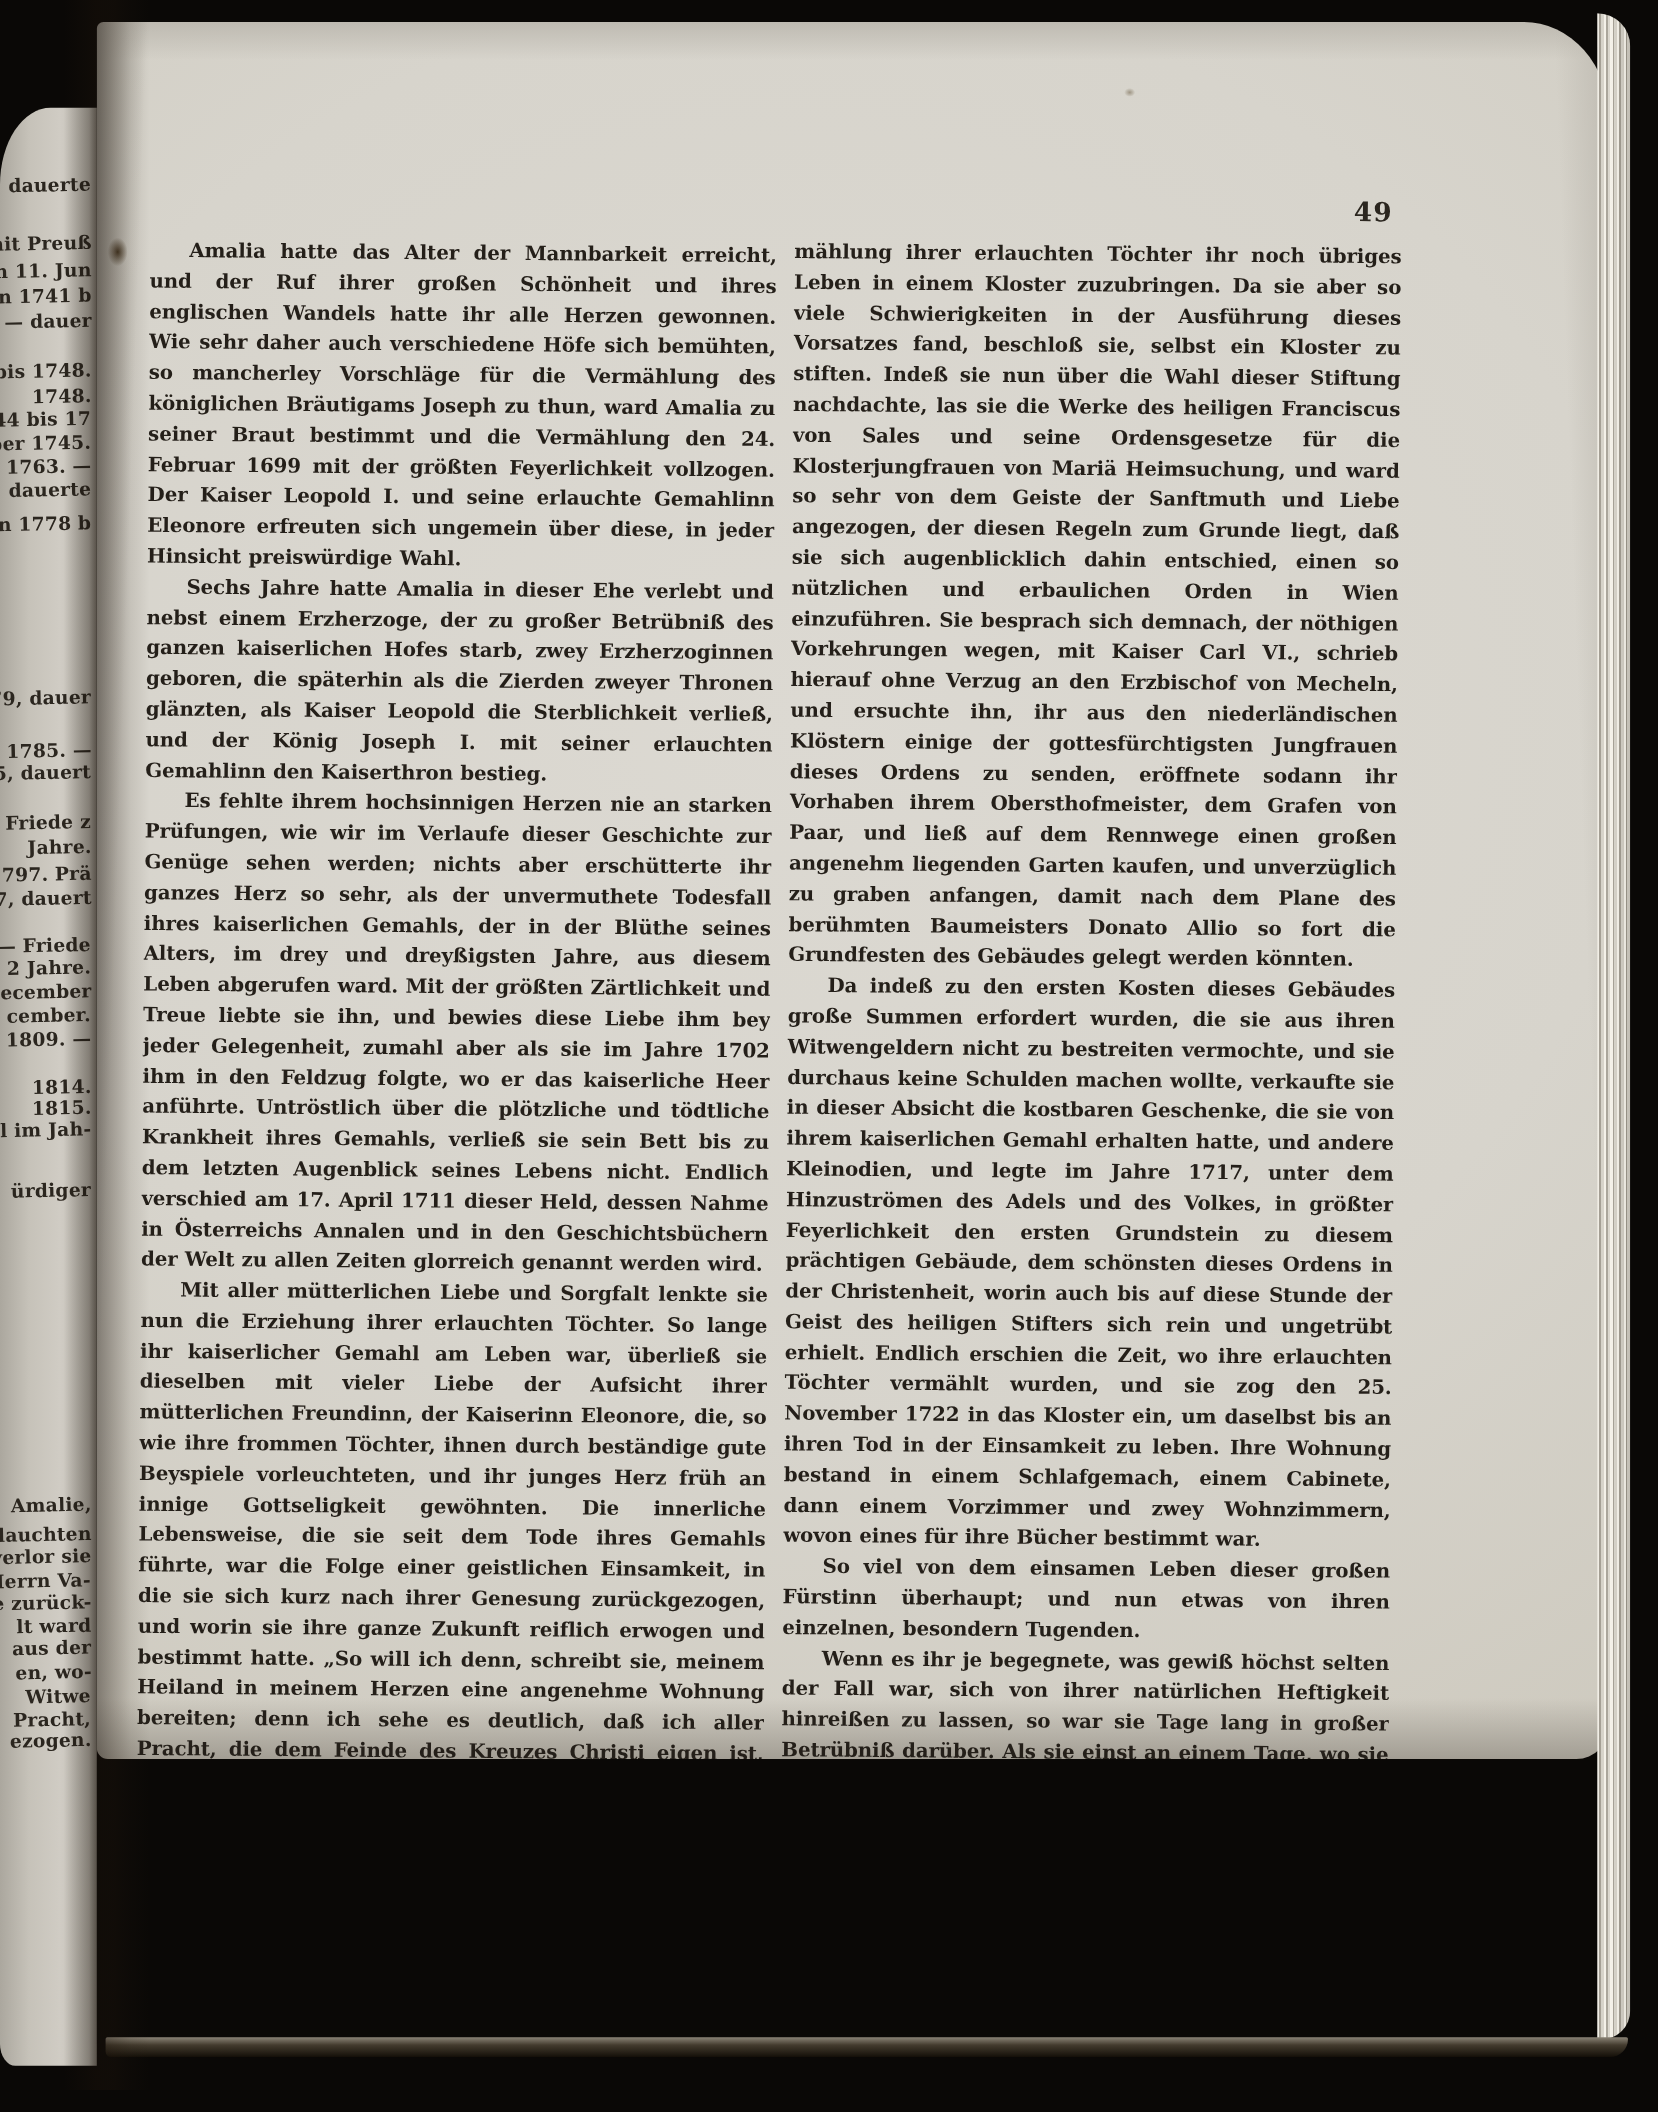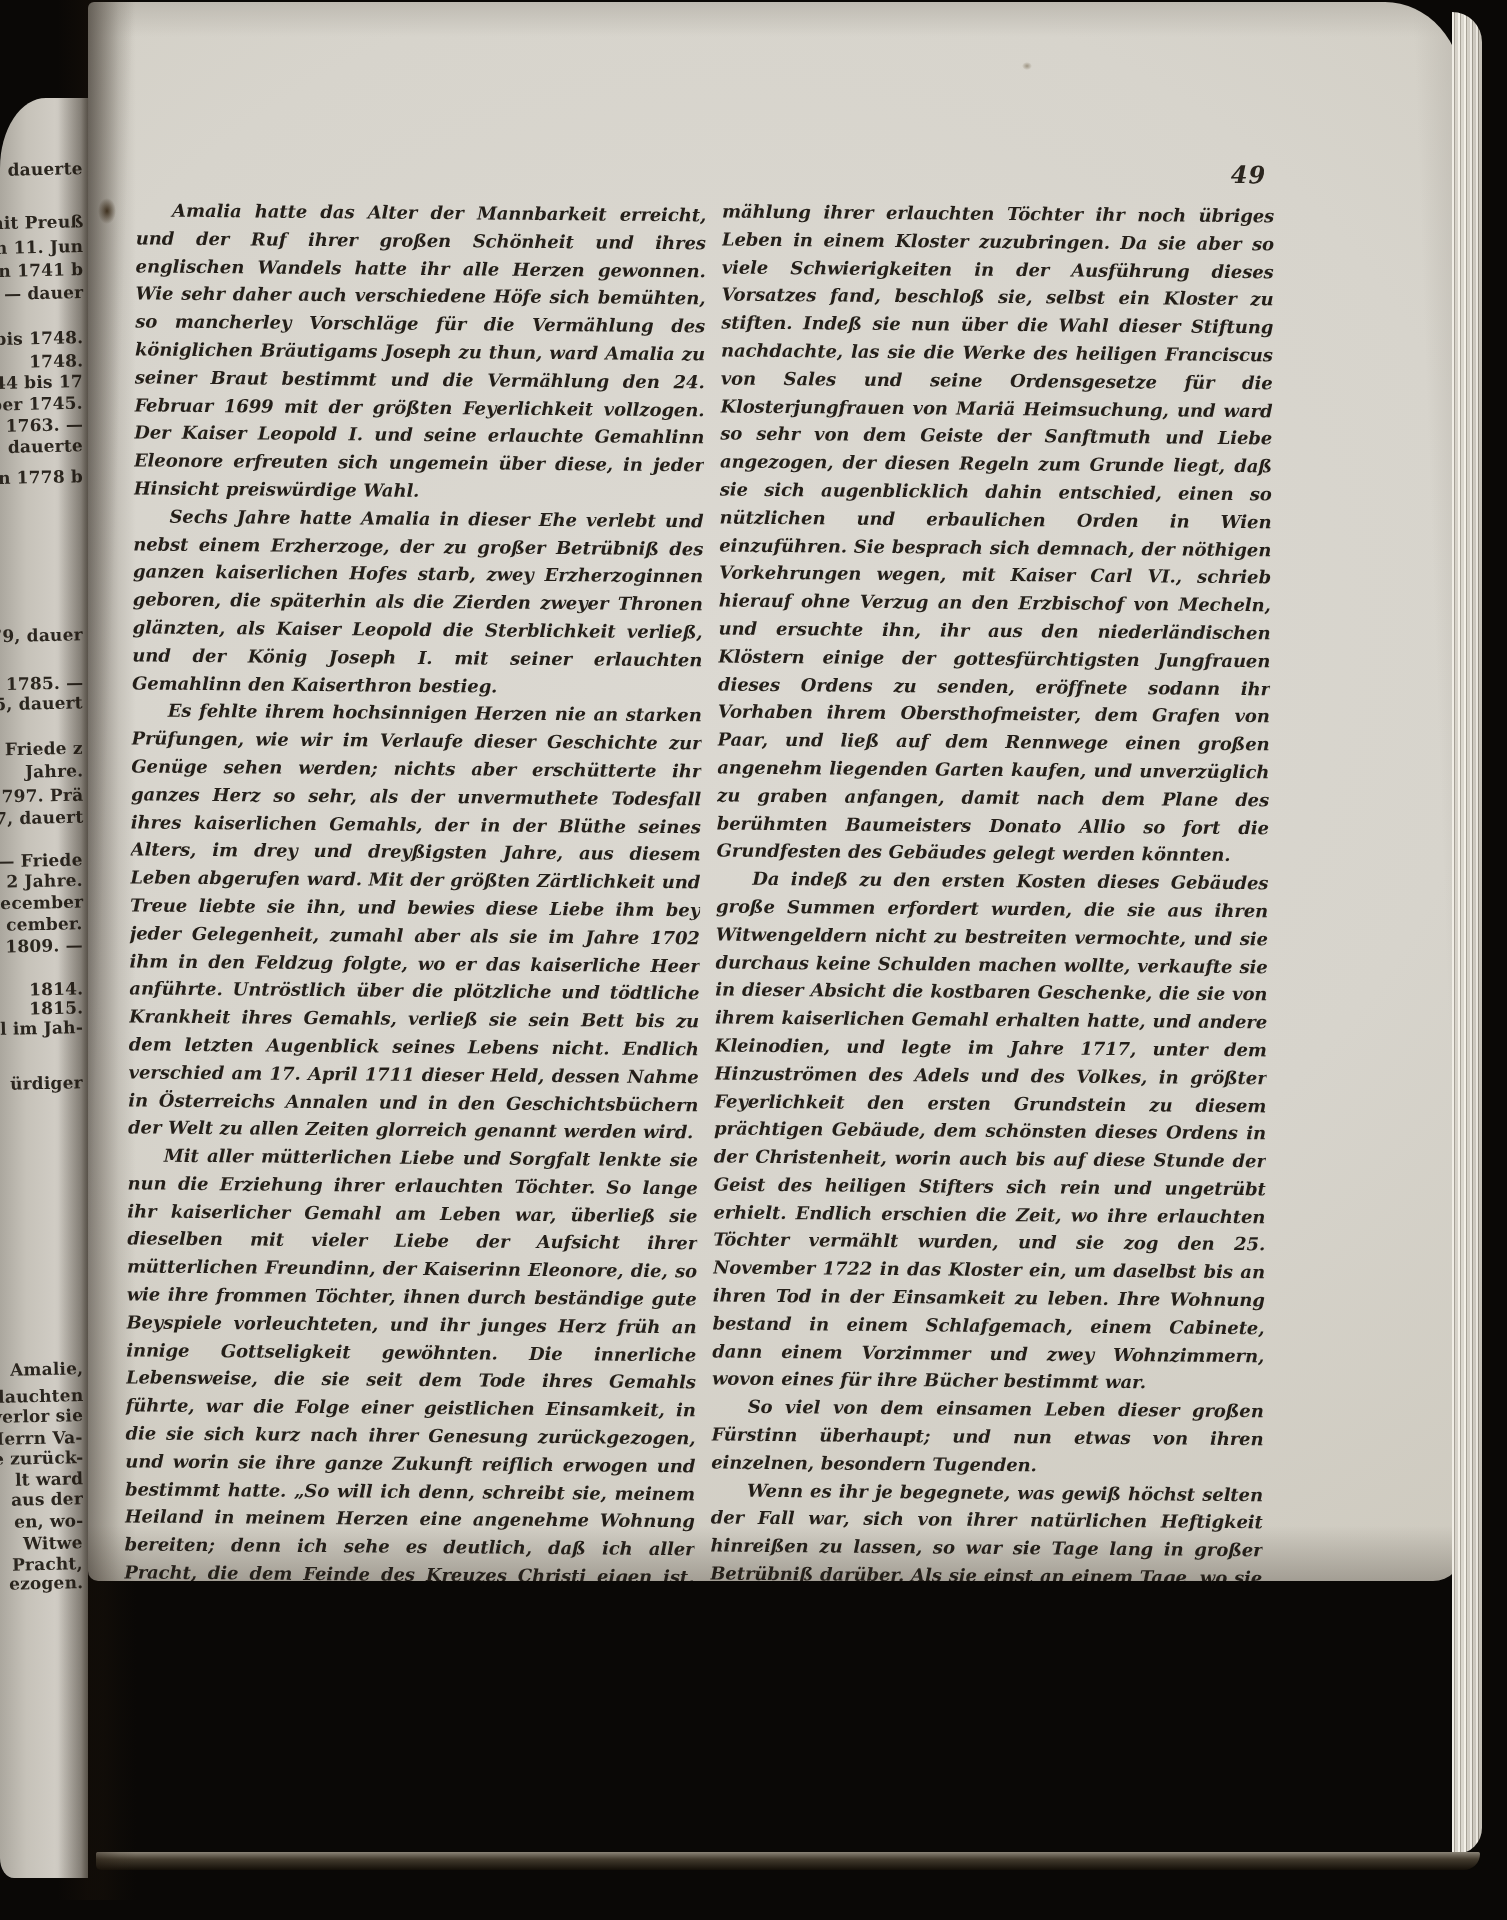--- a/index.html
+++ b/index.html
@@ -17,29 +17,29 @@
     font-size:17px;font-weight:bold;color:#2b261f;letter-spacing:.2px;
     transform:rotate(-1.2deg);}
 
   
   .gutter{position:absolute;left:58px;top:0;width:78px;height:1900px;z-index:4;
     background:linear-gradient(90deg,rgba(15,10,6,0) 0%,rgba(25,17,10,.45) 38%,
                rgba(34,24,14,.28) 58%,rgba(40,30,18,.10) 78%,rgba(0,0,0,0) 100%);
     pointer-events:none;}
 
   
-  .page{position:absolute;left:88px;top:2px;width:1375px;height:1579px;
+  .page{position:absolute;left:88px;top:20px;width:1375px;height:1579px;
     border-radius:6px 78px 30px 10px / 6px 88px 30px 10px;
     background:
       linear-gradient(92deg,#a39f96 0%,rgba(216,213,205,0) 3.2%),
       linear-gradient(268deg,#bfbbb2 0%,rgba(216,213,205,0) 3.5%),
       linear-gradient(180deg,rgba(186,182,173,.85) 0%,rgba(216,213,205,0) 2.2%),
       linear-gradient(0deg,rgba(158,153,143,.9) 0%,rgba(216,213,205,0) 3.5%),
       radial-gradient(95% 72% at 47% 40%,#dcd9d2 0%,#d7d4cc 58%,#cecabf 100%);
-    overflow:hidden;font-style:italic;}
+    overflow:hidden;}
   .page-inner{position:absolute;inset:0;transform:rotate(.5deg);transform-origin:50% 0;}
 
   .pagenum{position:absolute;left:1102px;top:154px;width:120px;text-align:center;
     font-size:24px;font-weight:bold;color:#2b261f;letter-spacing:1px;}
 
   .col{position:absolute;top:200px;height:1498px;overflow:hidden;
     text-align:justify;font-size:18px;line-height:27.8px;color:#241f19;
     font-weight:bold;letter-spacing:-.1px;word-spacing:.5px;hyphens:auto;}
   .col p{margin:0;text-indent:36px;}
   .col p.noindent{text-indent:0;}

